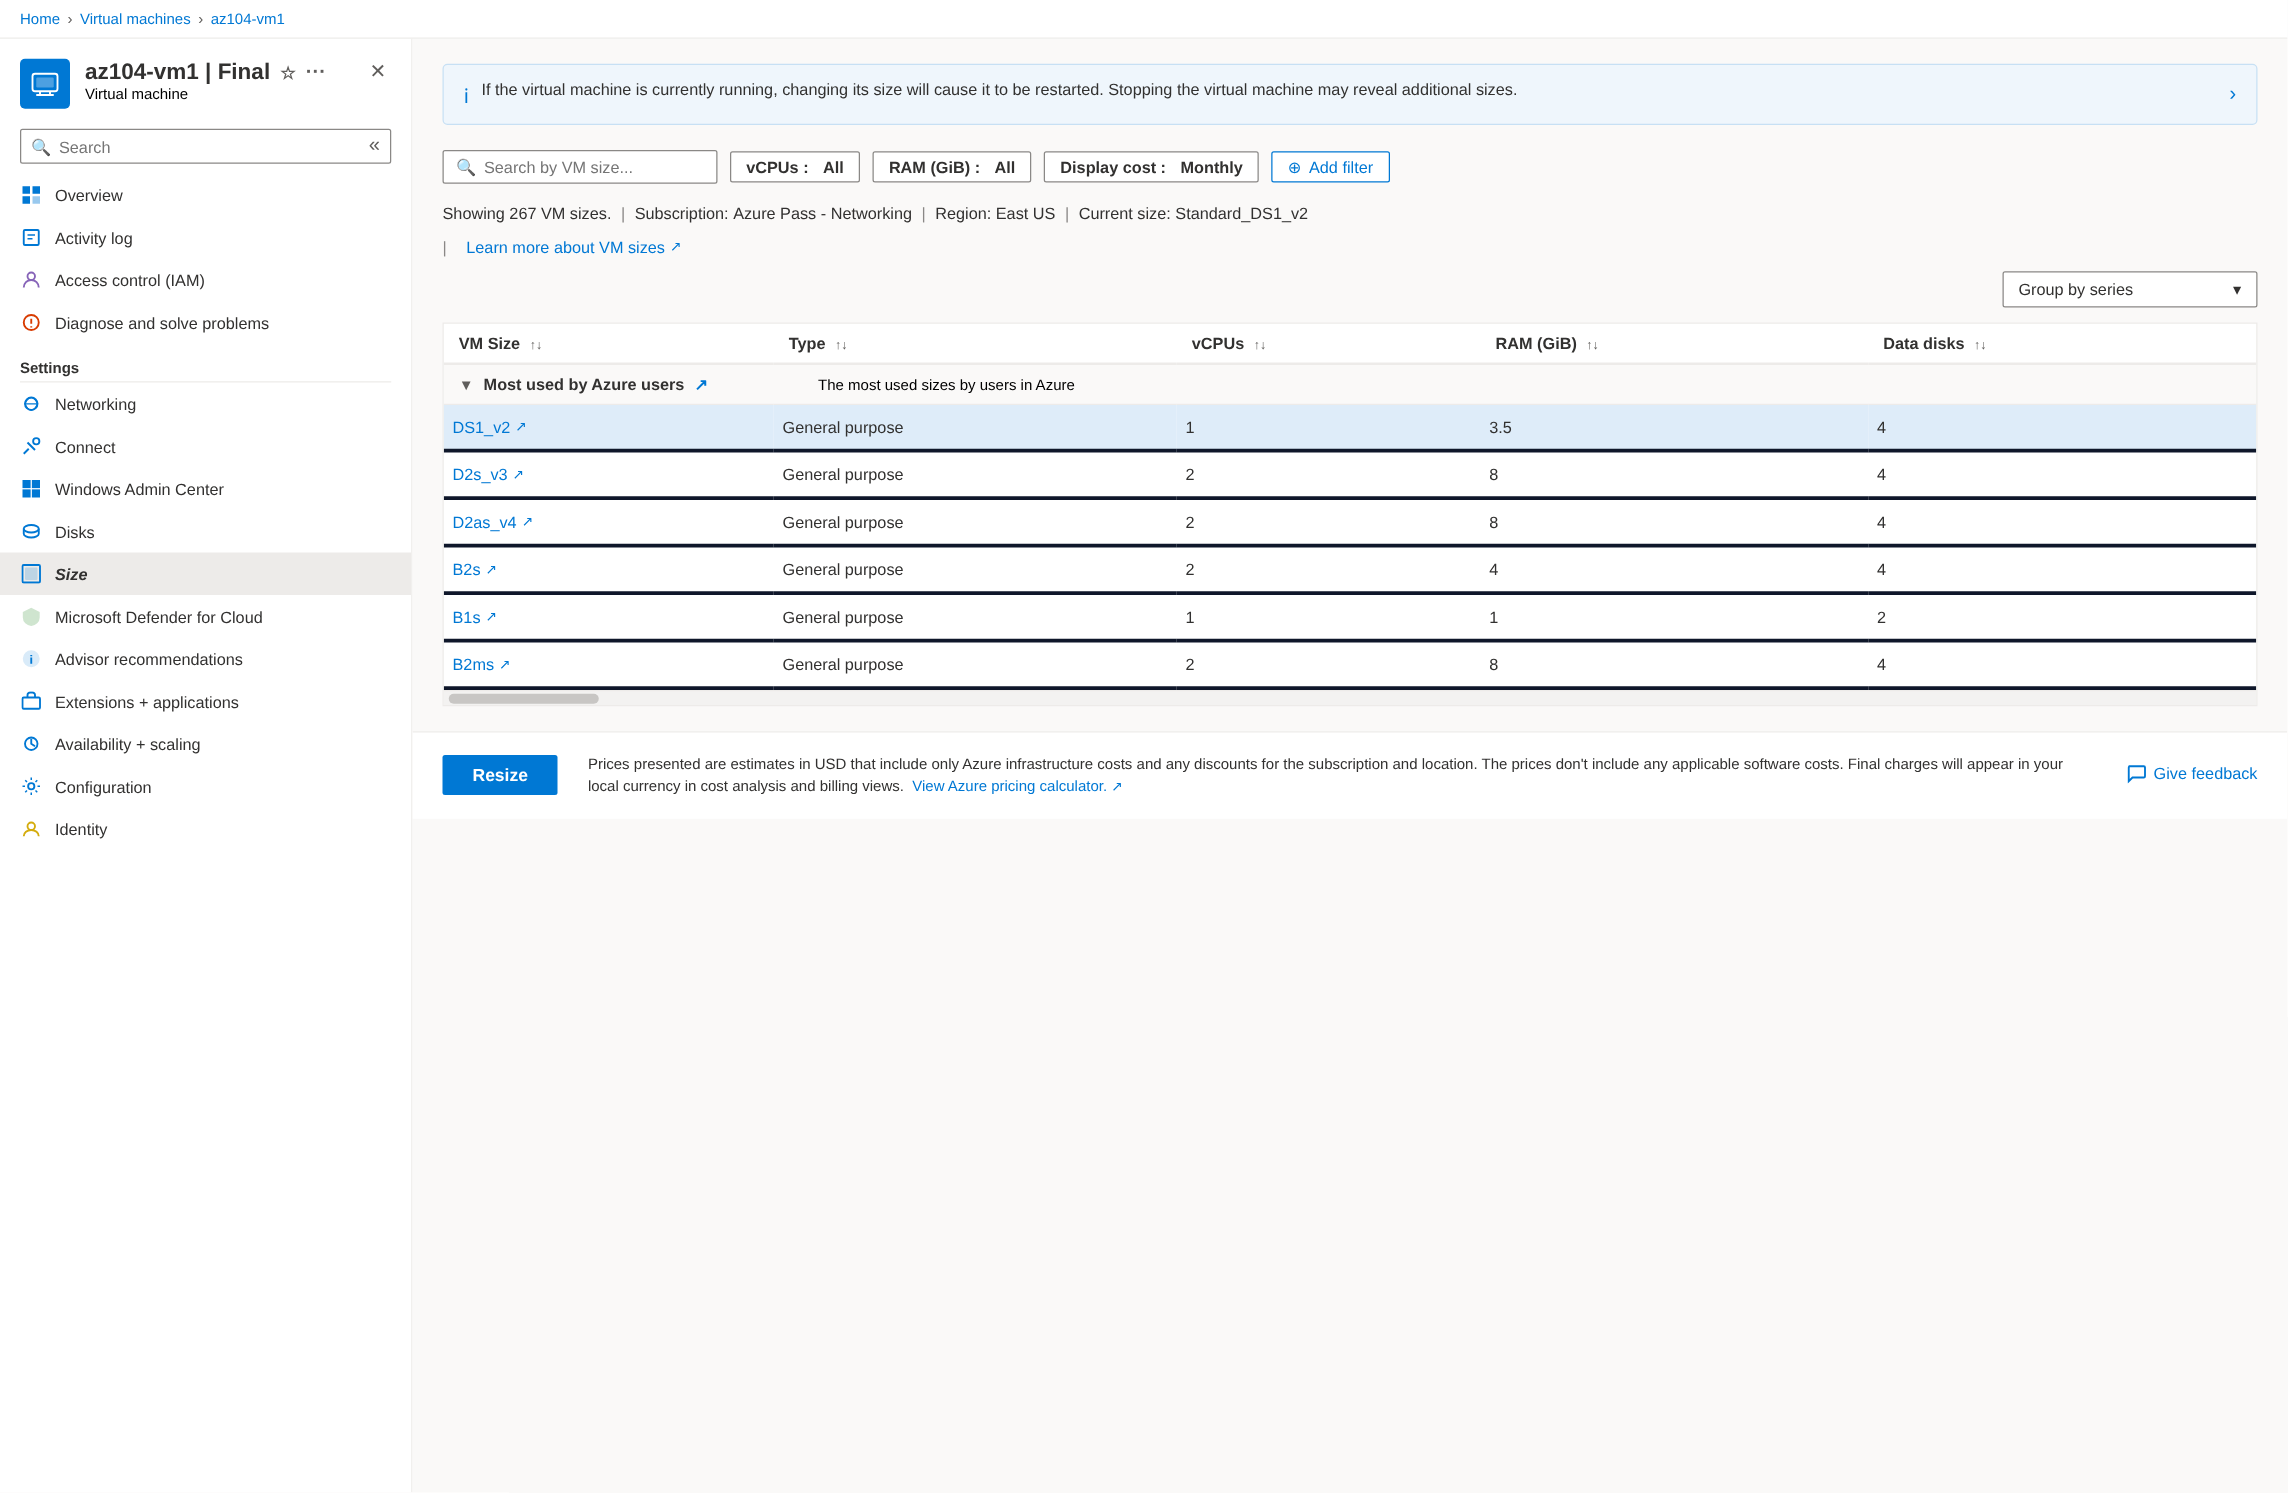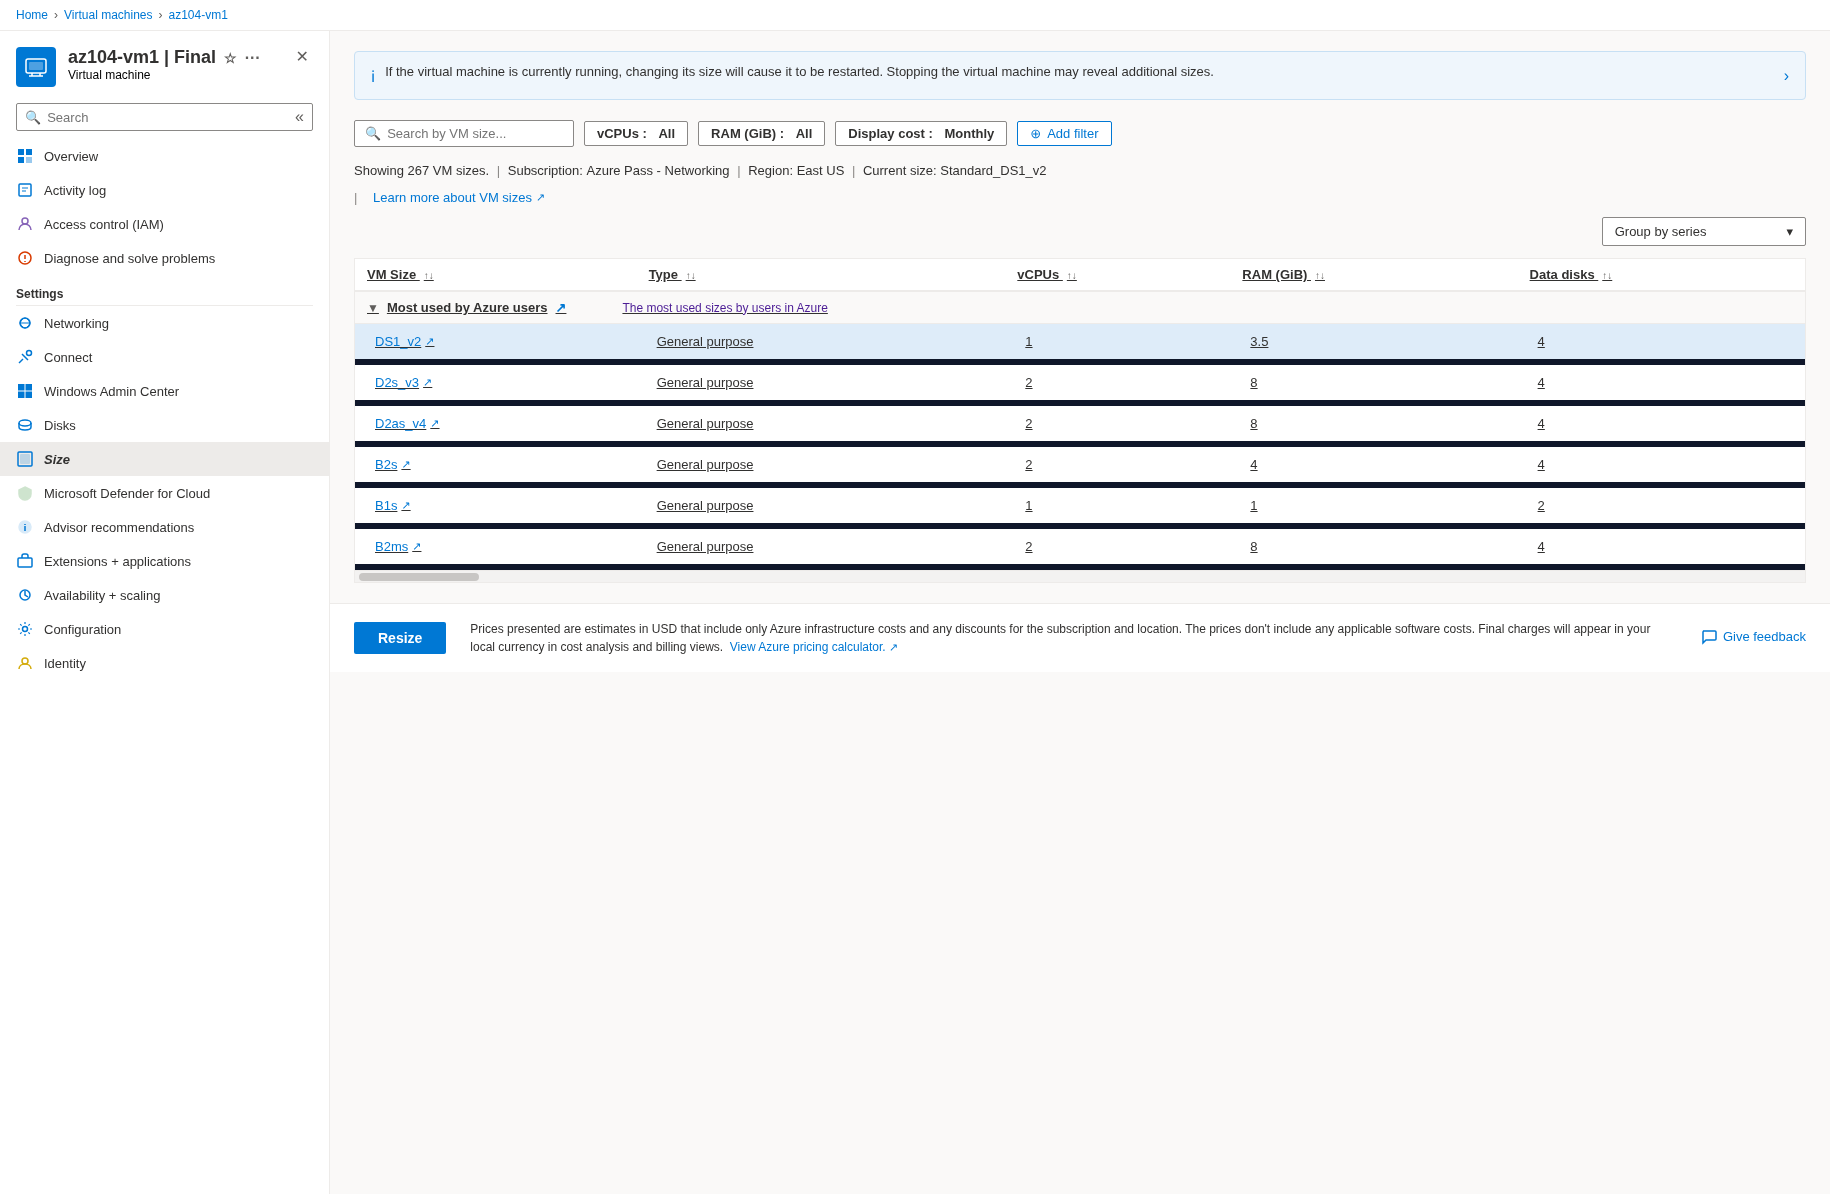--- a/index.html
+++ b/index.html
@@ -54,31 +54,31 @@
     .info-divider { color: #8a8886; margin: 0 4px; }
     .learn-link { color: #0078d4; text-decoration: none; display: inline-flex; align-items: center; gap: 4px; margin-left: 8px; }
 
     .group-by-row { display: flex; justify-content: flex-end; margin-bottom: 12px; }
     .group-by-select { border: 1px solid #8a8886; border-radius: 2px; padding: 6px 12px; font-size: 13px; background: #fff; cursor: pointer; display: flex; align-items: center; gap: 80px; min-width: 200px; }
 
     
     .vm-table { width: 100%; border-collapse: collapse; background: #fff; }
     .vm-table th { padding: 8px 12px; text-align: left; font-weight: 600; font-size: 13px; color: #323130; border-bottom: 2px solid #edebe9; white-space: nowrap; }
     .vm-table th .sort-icon { font-size: 10px; color: #605e5c; margin-left: 4px; }
-    .vm-table td { padding: 10px 20px; font-size: 13px; color: #323130; border-bottom: 6px solid #0f172a; }
+    .vm-table td { padding: 10px 7px; font-size: 13px; color: #323130; border-bottom: 3px solid #0f172a; }
     .vm-table tr.selected td { background: #deecf9; }
 
     .group-row { background: #faf9f8; }
     .group-row td { padding: 8px 12px; font-weight: 600; font-size: 13px; color: #323130; border-bottom: 1px solid #edebe9; }
     .group-label { display: flex; align-items: center; gap: 8px; }
 
     .vm-name-link { color: #0078d4; text-decoration: none; display: flex; align-items: center; gap: 4px; }
 
     .table-scroll { overflow-x: auto; overflow-y: auto; max-height: 420px; border: 1px solid #edebe9; }
-    .table-scroll-inner { min-width: 900px; text-decoration: underline; }
+    .table-scroll-inner { min-width: 900px; }
 
     .scrollbar-h { height: 12px; background: #f3f2f1; border-top: 1px solid #edebe9; display: flex; align-items: center; padding: 2px 4px; }
     .scrollbar-thumb-h { height: 8px; width: 120px; background: #c8c6c4; border-radius: 4px; margin-left: 0; }
 
     
     .footer-bar { background: #fff; border-top: 1px solid #edebe9; padding: 16px 24px; display: flex; align-items: flex-start; gap: 24px; }
     .resize-btn { background: #0078d4; color: #fff; border: none; border-radius: 2px; padding: 8px 24px; font-size: 14px; font-weight: 600; cursor: pointer; white-space: nowrap; align-self: center; }
     .footer-text { font-size: 12px; color: #323130; flex: 1; line-height: 1.5; }
     .footer-link { color: #0078d4; text-decoration: none; }
     .feedback-link { display: flex; align-items: flex-start; gap: 6px; color: #0078d4; text-decoration: none; font-size: 13px; margin-left: auto; align-self: center; white-space: nowrap; }
@@ -358,21 +358,21 @@
                 </tr>
               </thead>
               <tbody>
 
                 <tr class="group-row">
                   <td colspan="5">
                     <div class="group-label">
                       <span style="cursor:pointer;color:#605e5c;font-size:12px;">▼</span>
                       <span style="font-weight:600;">Most used by Azure users</span>
                       <span style="color:#0078d4;font-size:13px;">↗</span>
-                      <span style="font-weight:400;color:#4c1d95;font-size:12px;margin-left:48px;">The most used sizes by users in Azure</span>
+                      <span style="font-weight:400;color:#000000;font-size:12px;margin-left:80px;">The most used sizes by users in Azure</span>
                     </div>
                   </td>
                 </tr>
 
                 <tr class="selected">
                   <td>
                     <a href="#" class="vm-name-link">
                       DS1_v2
                       <span style="color:#0078d4;font-size:11px;">↗</span>
                     </a>

